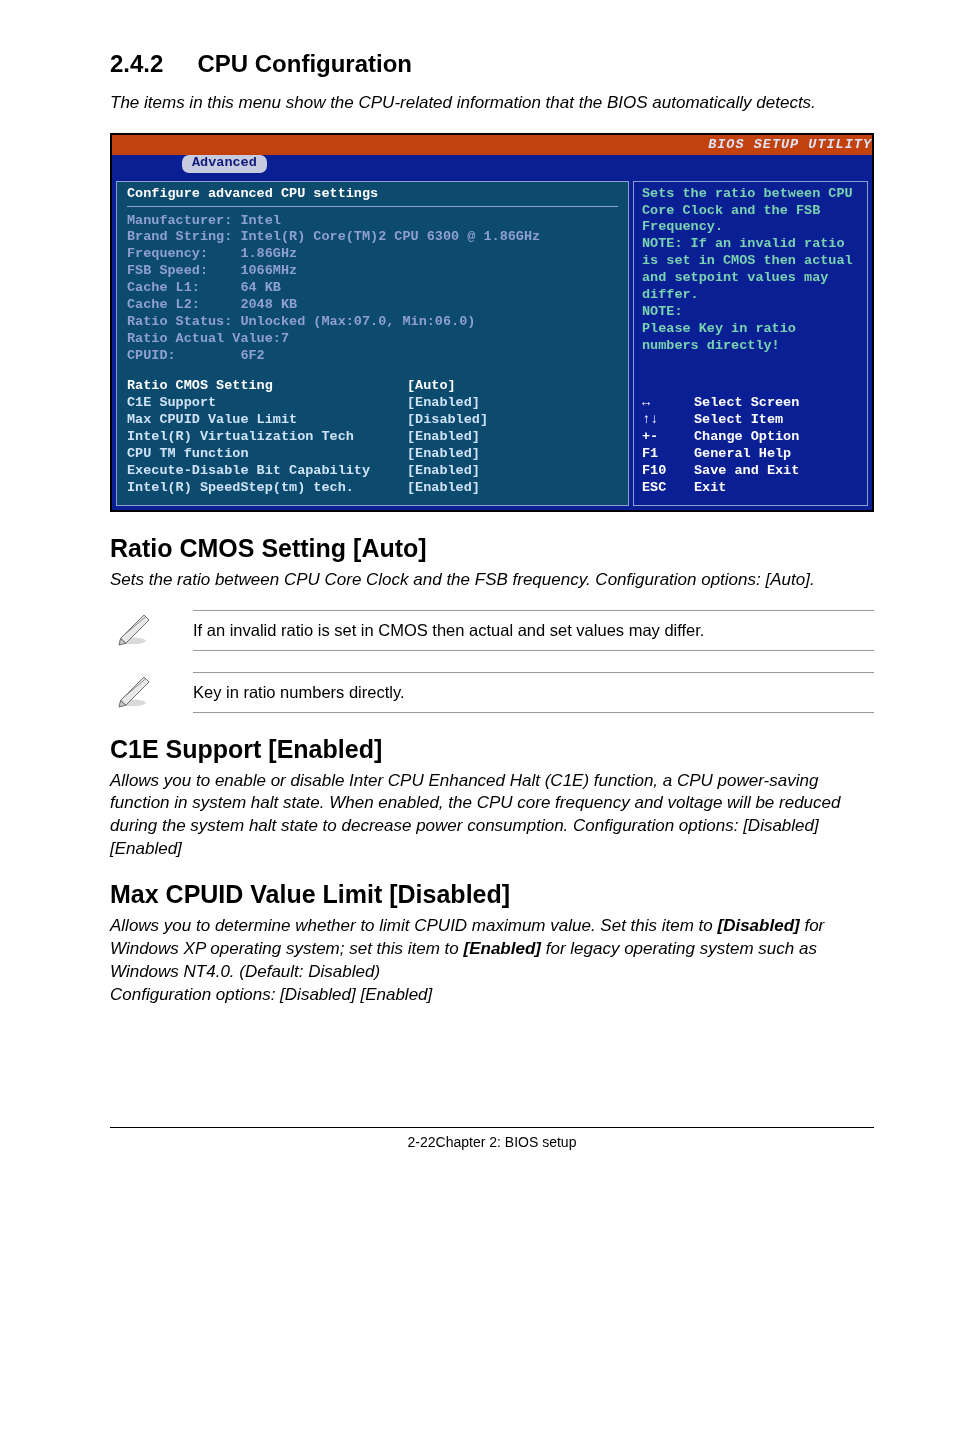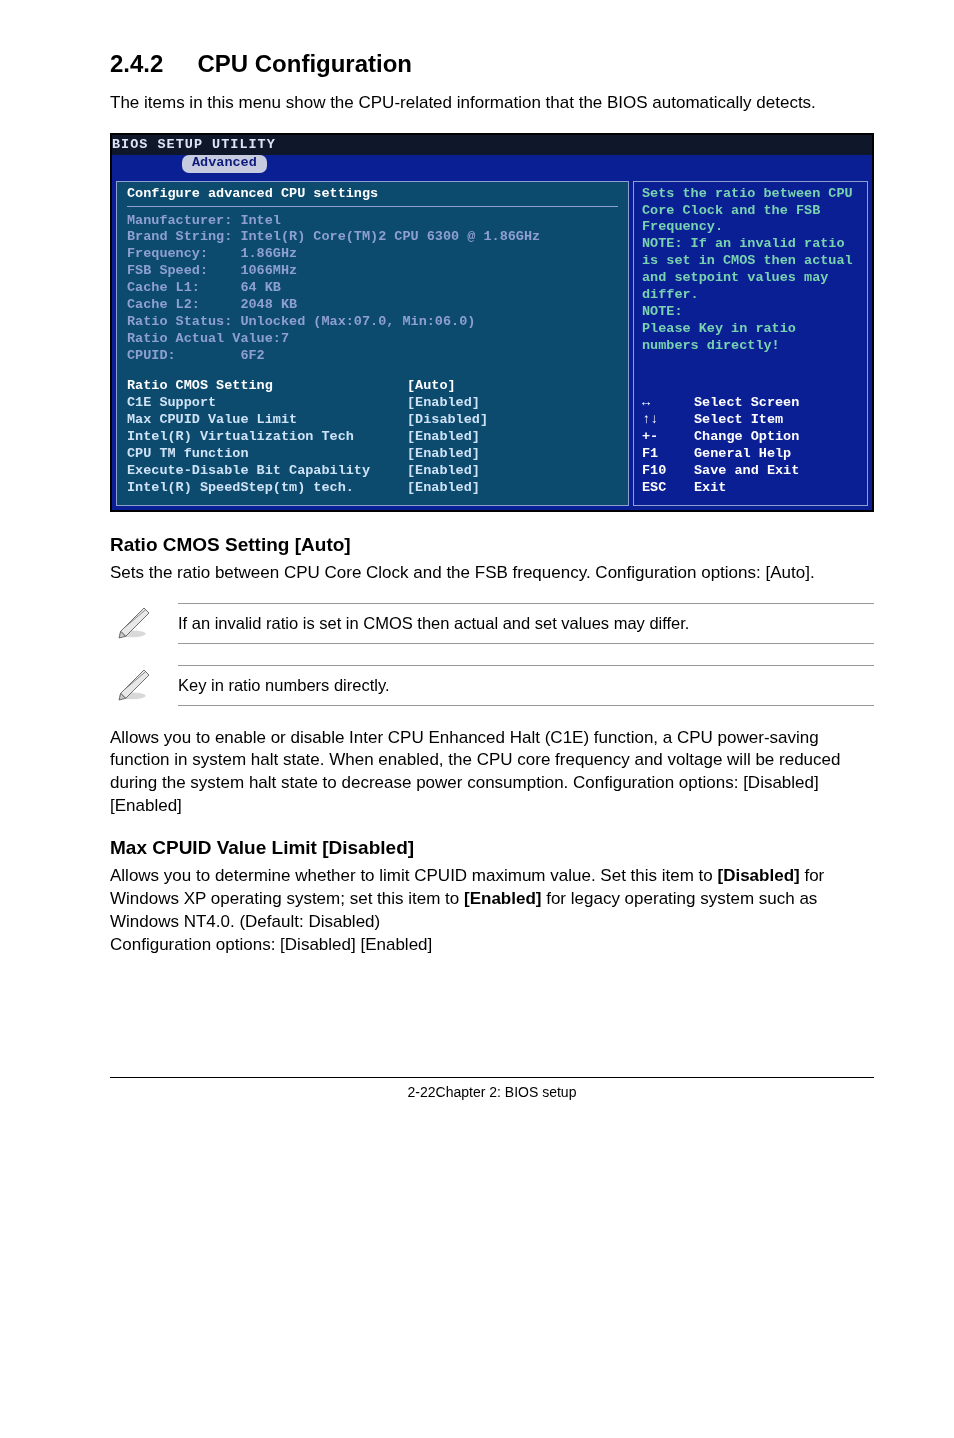--- a/index.html
+++ b/index.html
@@ -17,37 +17,39 @@
   h2.section-title {
     font-size: 24px;
     font-weight: bold;
     margin: 0 0 14px 0;
   }
   h2.section-title .num { display:inline-block; margin-right: 34px; }
   p.body-text {
     font-size: 17px;
     line-height: 1.35;
     margin: 0 0 18px 0;
+    font-style: italic;
   }
   
   .bios {
     border: 2px solid #000;
     width: 100%;
     font-family: "Courier New", monospace;
     font-weight: bold;
     font-size: 13.5px;
     line-height: 1.25;
     margin-bottom: 22px;
   }
   .bios-title {
-    background: #0f172a;
+    background: #c2410c;
     color: #dfe3f6;
-    text-align: left;
+    text-align: right;
     padding: 2px 0 1px 0;
     letter-spacing: 1px;
+    font-style: italic;
   }
   .bios-tabs {
     background: #0b1f94;
     padding: 0 0 4px 70px;
   }
   .bios-tab {
     display: inline-block;
     background: #c7cbe0;
     color: #0f1a7a;
     padding: 0px 10px 1px 10px;
@@ -99,29 +101,29 @@
   .bios-keys .k { width: 52px; color:#fff; }
   .bios-keys .d { color:#fff; }
   .bios-footer {
     background: #0b1f94;
     color:#fff;
     text-align:center;
     padding: 2px 0 3px 0;
   }
   
   h3.opt-title {
-    font-size: 19px;
+    font-size: 25px;
     font-weight: bold;
     margin: 19px 0 6px 0;
   }
   
   .note-row {
     display:flex;
     align-items:flex-start;
-    gap: 20px;
+    gap: 35px;
     margin: 10px 0 18px 0;
   }
   .note-icon { flex: 0 0 48px; }
   .note-text-wrap {
     flex: 1 1 auto;
     border-top: 1px solid #999;
     border-bottom: 1px solid #999;
     padding: 10px 0 10px 0;
     font-size: 16.5px;
   }
@@ -222,20 +224,21 @@
       <svg viewBox="0 0 48 48" width="48" height="40">
         <ellipse cx="22" cy="37" rx="16" ry="4" fill="#d9d9d9"></ellipse>
         <polygon points="8,34 36,6 42,12 14,40" fill="#e8e8e8" stroke="#555" stroke-width="1"></polygon>
         <polygon points="8,34 14,40 6,42" fill="#c9c9c9" stroke="#555" stroke-width="1"></polygon>
         <line x1="12" y1="30" x2="38" y2="8" stroke="#777" stroke-width="1"></line>
       </svg>
     </div>
     <div class="note-text-wrap">Key in ratio numbers directly.</div>
   </div>
 
+  <h3 class="opt-title">C1E Support [Enabled]</h3>
   <p class="body-text">Allows you to enable or disable Inter CPU Enhanced Halt (C1E) function, a CPU power-saving function in system halt state. When enabled, the CPU core frequency and voltage will be reduced during the system halt state to decrease power consumption. Configuration options: [Disabled] [Enabled]</p>
 
   <h3 class="opt-title">Max CPUID Value Limit [Disabled]</h3>
   <p class="body-text">
     <span>Allows you to determine whether to limit CPUID maximum value. Set this item to </span><span class="bold">[Disabled]</span><span> for Windows XP operating system; set this item to </span><span class="bold">[Enabled]</span><span> for legacy operating system such as Windows NT4.0. (Default: Disabled)</span><br>
     <span>Configuration options: [Disabled] [Enabled]</span>
   </p>
 
   <div class="page-footer">
     <span>2-22</span>

